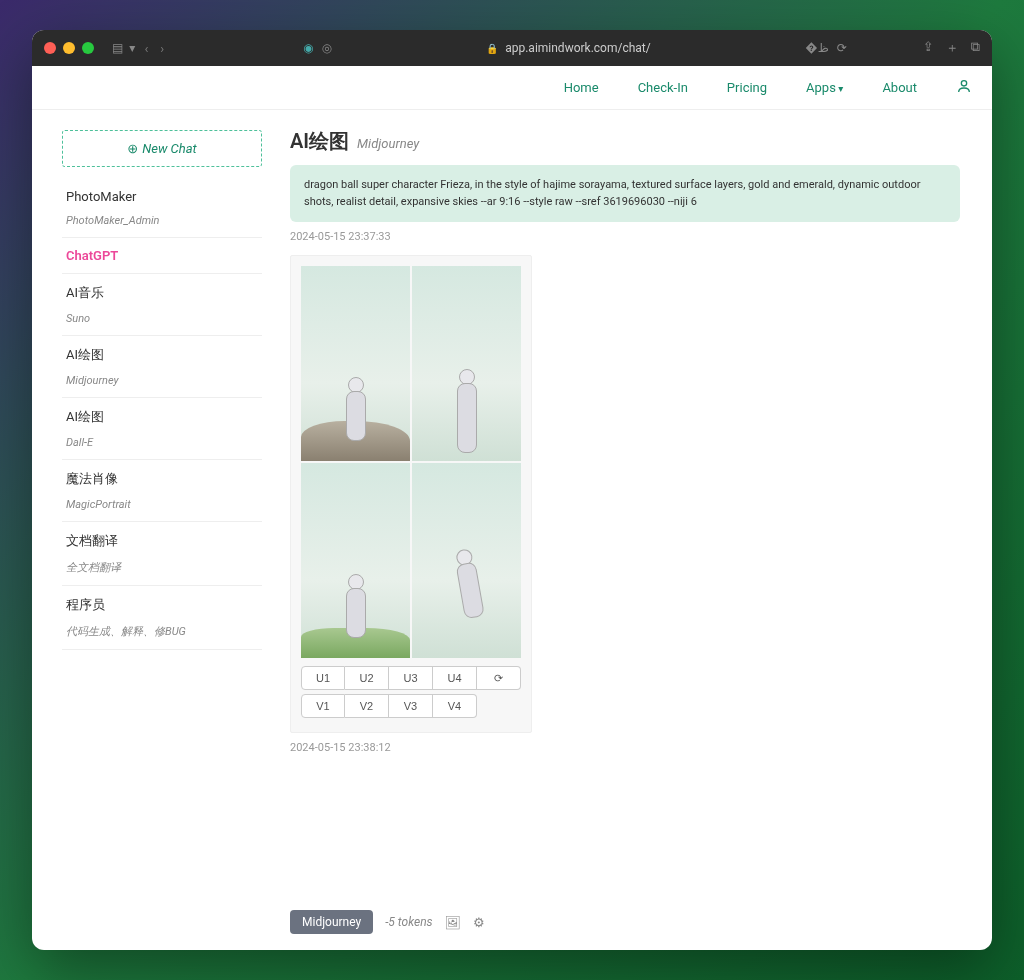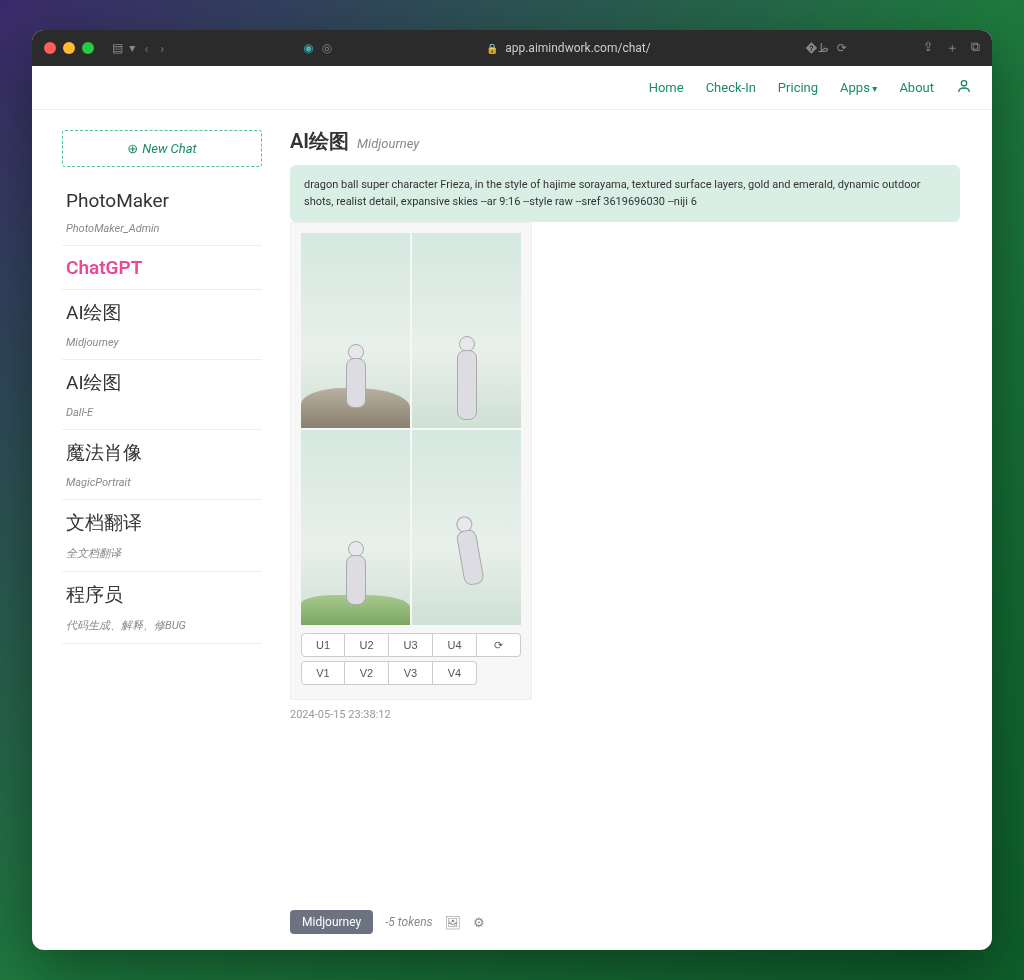--- a/index.html
+++ b/index.html
@@ -52,21 +52,21 @@
 .tb-right { display: flex; gap: 12px; color: #888; font-size: 13px; }
 .tb-right span { cursor: pointer; }
 
 .topnav {
   height: 44px;
   border-bottom: 1px solid #eee;
   display: flex;
   align-items: center;
   justify-content: flex-end;
   padding: 0 20px;
-  gap: 22px;
+  gap: 39px;
   flex-shrink: 0;
 }
 .topnav a { color: #1a8a6b; font-size: 13px; text-decoration: none; cursor: pointer; }
 .topnav .caret::after { content: " ▾"; font-size: 10px; }
 .usr { color: #1a8a6b; font-size: 15px; }
 
 .body { flex: 1; display: flex; overflow: hidden; }
 .sidebar {
   width: 240px;
   padding: 20px 10px 10px 30px;
@@ -86,21 +86,21 @@
   align-items: center;
   justify-content: center;
   gap: 4px;
 }
 .plus-circle { font-style: normal; font-size: 13px; }
 .side-item {
   padding: 10px 4px;
   border-bottom: 1px solid #eee;
   cursor: pointer;
 }
-.side-item .t { font-size: 19px; color: #333; }
+.side-item .t { font-size: 13px; color: #333; }
 .side-item .s { font-size: 11px; color: #888; font-style: italic; margin-top: 10px; }
 .side-item.active .t { color: #ec4899; font-weight: 600; }
 
 .main { flex: 1; padding: 18px 32px 10px 18px; overflow-y: auto; display: flex; flex-direction: column; }
 .page-title { font-size: 20px; font-weight: 600; display: flex; align-items: baseline; gap: 8px; margin-bottom: 10px; color:#333; }
 .page-title .sub { font-size: 13px; color: #888; font-weight: 400; font-style: italic; }
 
 .prompt-bubble {
   background: #d9efe5;
   border-radius: 6px;
@@ -239,20 +239,24 @@
         <span>New Chat</span>
       </div>
       <div class="side-item">
         <div class="t">PhotoMaker</div>
         <div class="s">PhotoMaker_Admin</div>
       </div>
       <div class="side-item active">
         <div class="t">ChatGPT</div>
       </div>
       <div class="side-item">
+        <div class="t">AI音乐</div>
+        <div class="s">Suno</div>
+      </div>
+      <div class="side-item">
         <div class="t">AI绘图</div>
         <div class="s">Midjourney</div>
       </div>
       <div class="side-item">
         <div class="t">AI绘图</div>
         <div class="s">Dall-E</div>
       </div>
       <div class="side-item">
         <div class="t">魔法肖像</div>
         <div class="s">MagicPortrait</div>
@@ -267,20 +271,21 @@
       </div>
     </div>
 
     <div class="main">
       <div class="page-title">
         <span>AI绘图</span>
         <span class="sub">Midjourney</span>
       </div>
 
       <div class="prompt-bubble">dragon ball super character Frieza, in the style of hajime sorayama, textured surface layers, gold and emerald, dynamic outdoor shots, realist detail, expansive skies --ar 9:16 --style raw --sref 3619696030 --niji 6</div>
+      <div class="ts">2024-05-15 23:37:33</div>
 
       <div class="reply">
         <div class="imgs">
           <div class="img">
               <div class="rock"></div>
               <div class="figure">
                 <div class="head"></div>
                 <div class="body2"></div>
               </div>
             </div>

